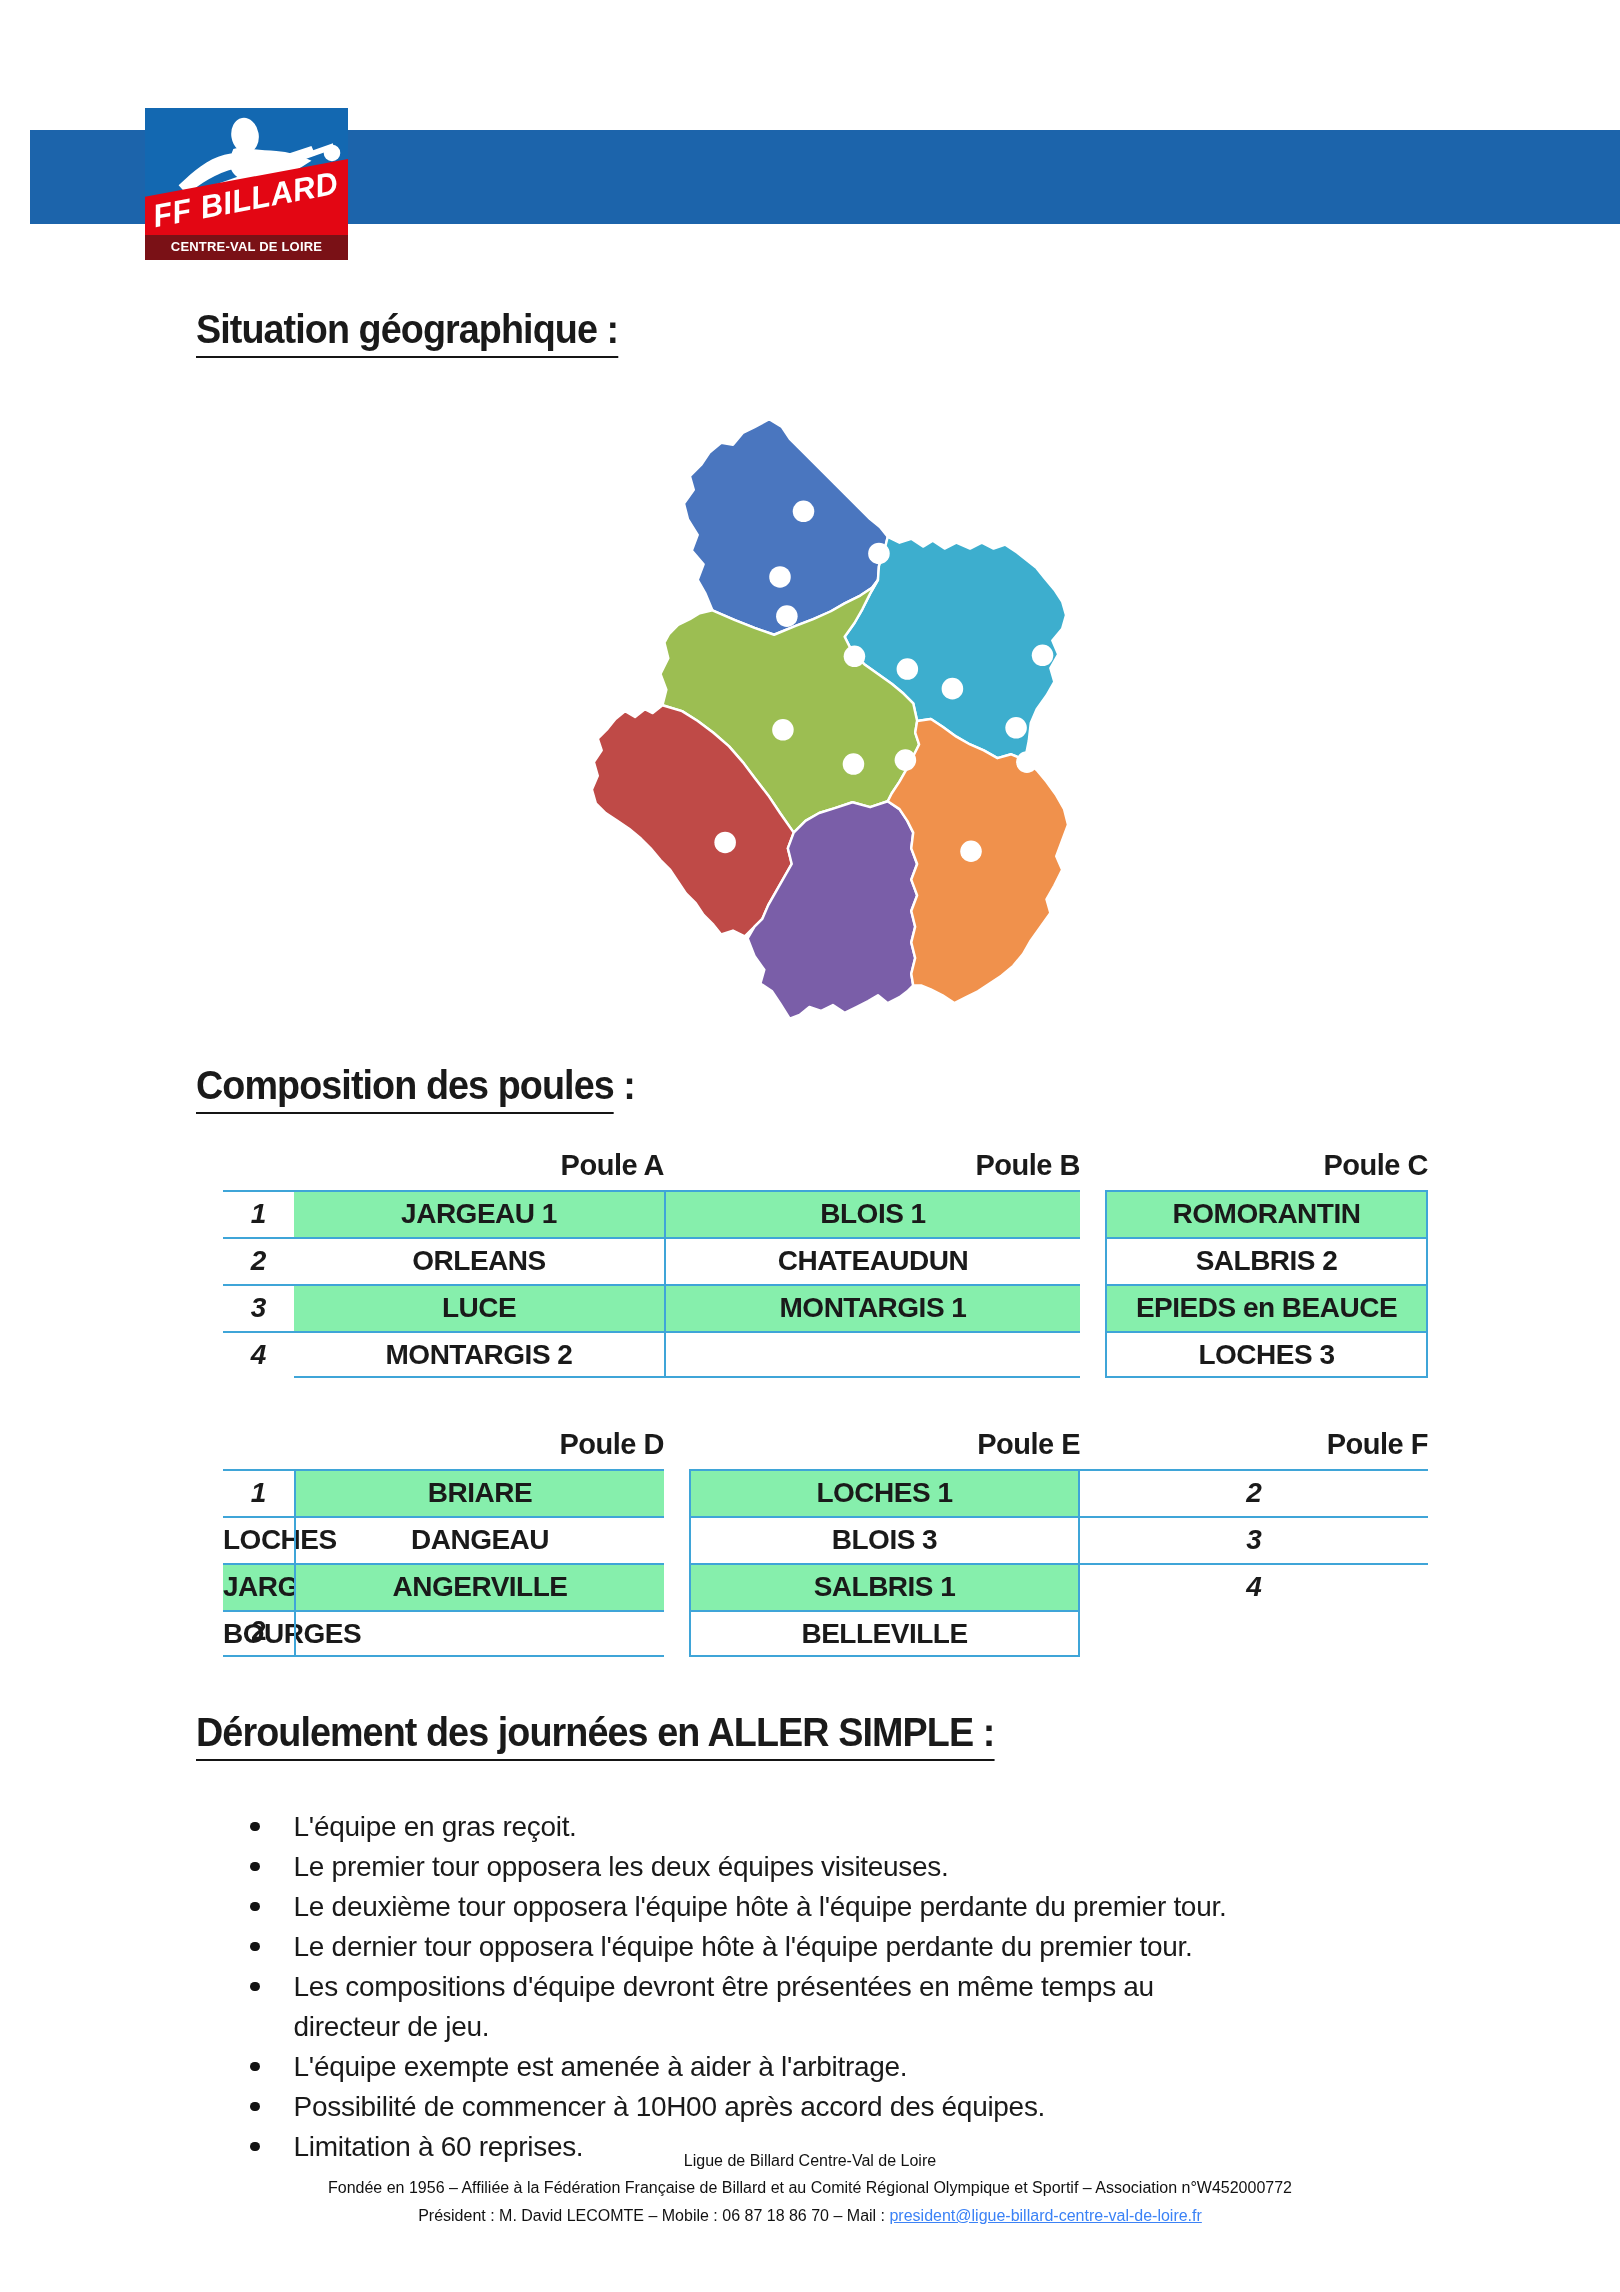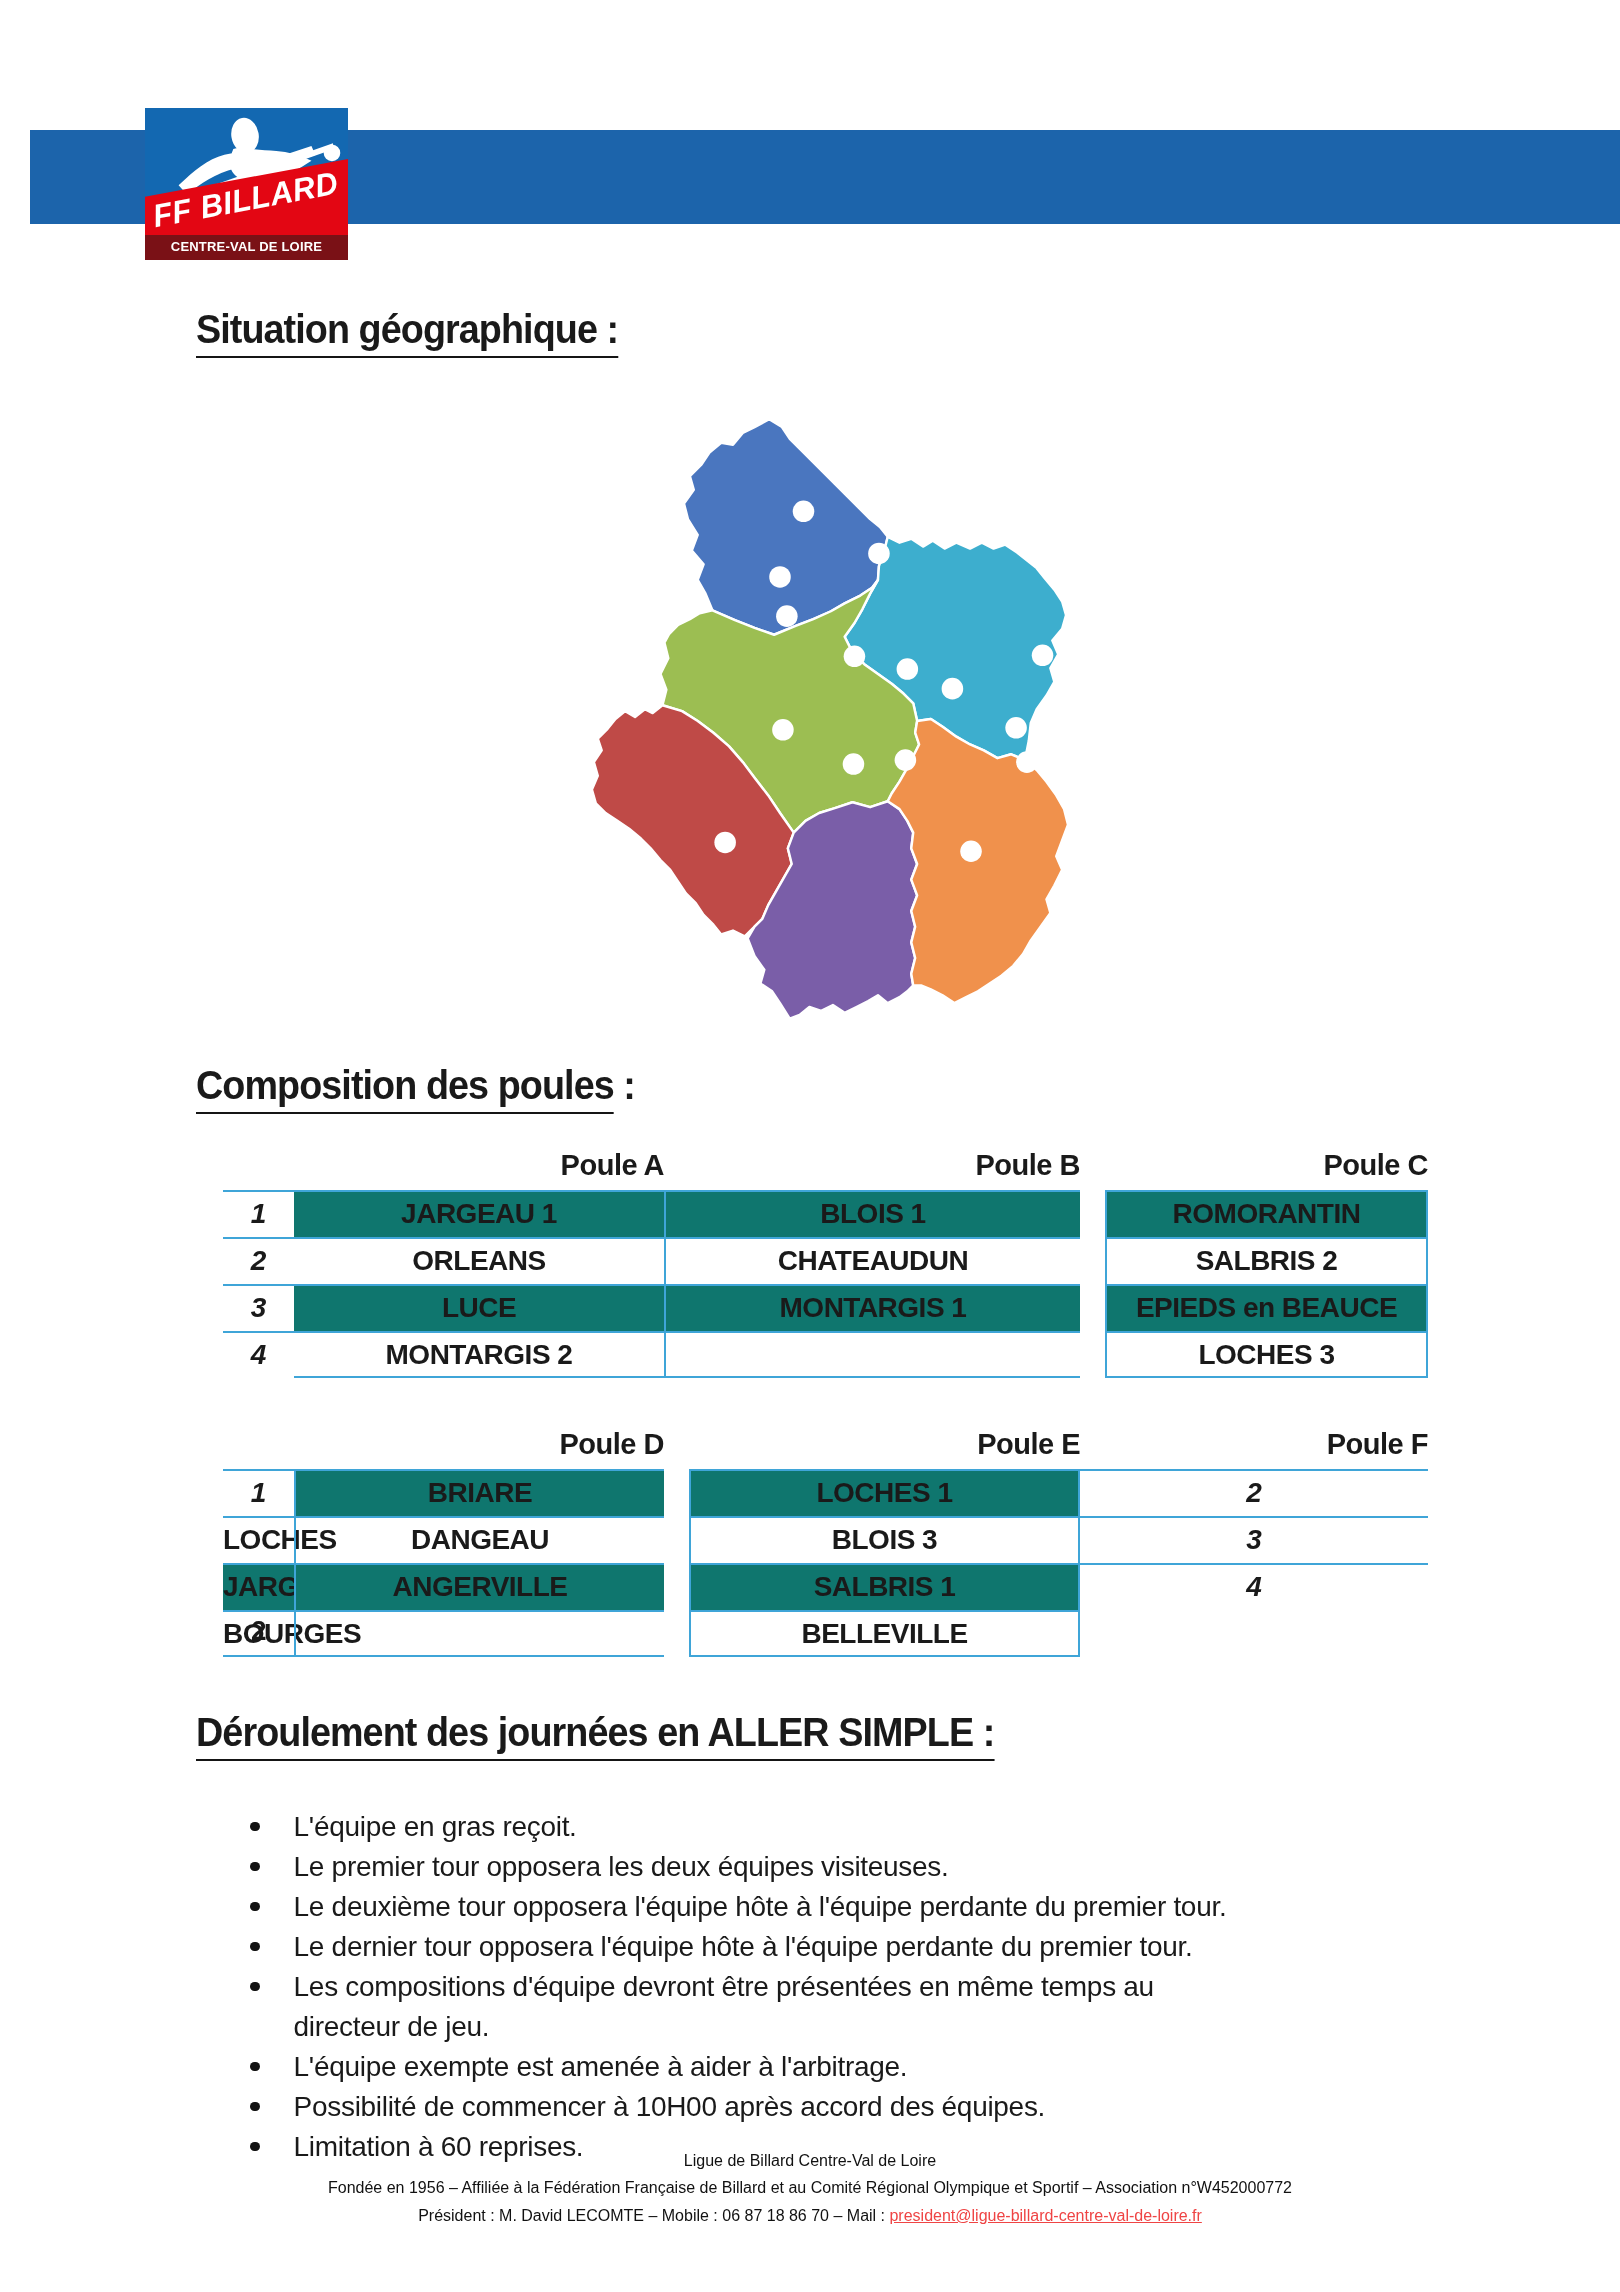--- a/index.html
+++ b/index.html
@@ -34,32 +34,32 @@
   #table-abc{top:1145px;}
   #table-def{top:1424px;}
   .pt-headers{display:grid;grid-template-columns:71px 370px 416px 348px;height:45px;align-items:end;}
   .pt-h{text-align:right;font-weight:bold;font-size:29px;letter-spacing:-0.5px;padding-bottom:7.8px;}
   .pt-grid{display:grid;grid-template-columns:71px 370px 416px 348px;}
   .pt-grid > div{box-sizing:border-box;height:47px;line-height:44px;font-size:28px;text-align:center;}
   .pt-num{font-style:italic;font-weight:bold;border-top:2.9px solid #3FA5D8;background:#fff;}
   .pt-cell{font-weight:bold;letter-spacing:-0.5px;border-top:2.9px solid #3FA5D8;}
   .pt-cell.v-left{border-left:2.9px solid #3FA5D8;}
   .pt-cell.v-right{border-right:2.9px solid #3FA5D8;margin-left:25px;}
-  .pt-cell.shade{background:#0f766e;}
+  .pt-cell.shade{background:#86efac;}
   .pt-grid .bottom{border-bottom:2.9px solid #3FA5D8;}
 
   
   .bullets{position:absolute;left:242px;top:1807px;width:1294px;}
   .bullet{display:flex;align-items:flex-start;line-height:40px;font-size:28px;letter-spacing:-0.3px;}
   .bullet .dot{flex:0 0 auto;width:9.8px;height:9.8px;border-radius:50%;background:#111;margin:14.7px 0 0 7.8px;}
   .bullet .txt{margin-left:34px;white-space:pre-line;}
 
   
   .footer{position:absolute;left:0;top:2147px;width:100%;text-align:center;font-size:16px;line-height:27.4px;color:#111;}
-  .footer a{color:#ef4444;text-decoration:underline;}
+  .footer a{color:#3b82f6;text-decoration:underline;}
 </style>
 </head>
 <body>
 
 <div class="page">
 
   <div class="top-bar"></div>
 
   <div class="logo">
     <div class="logo-blue">

